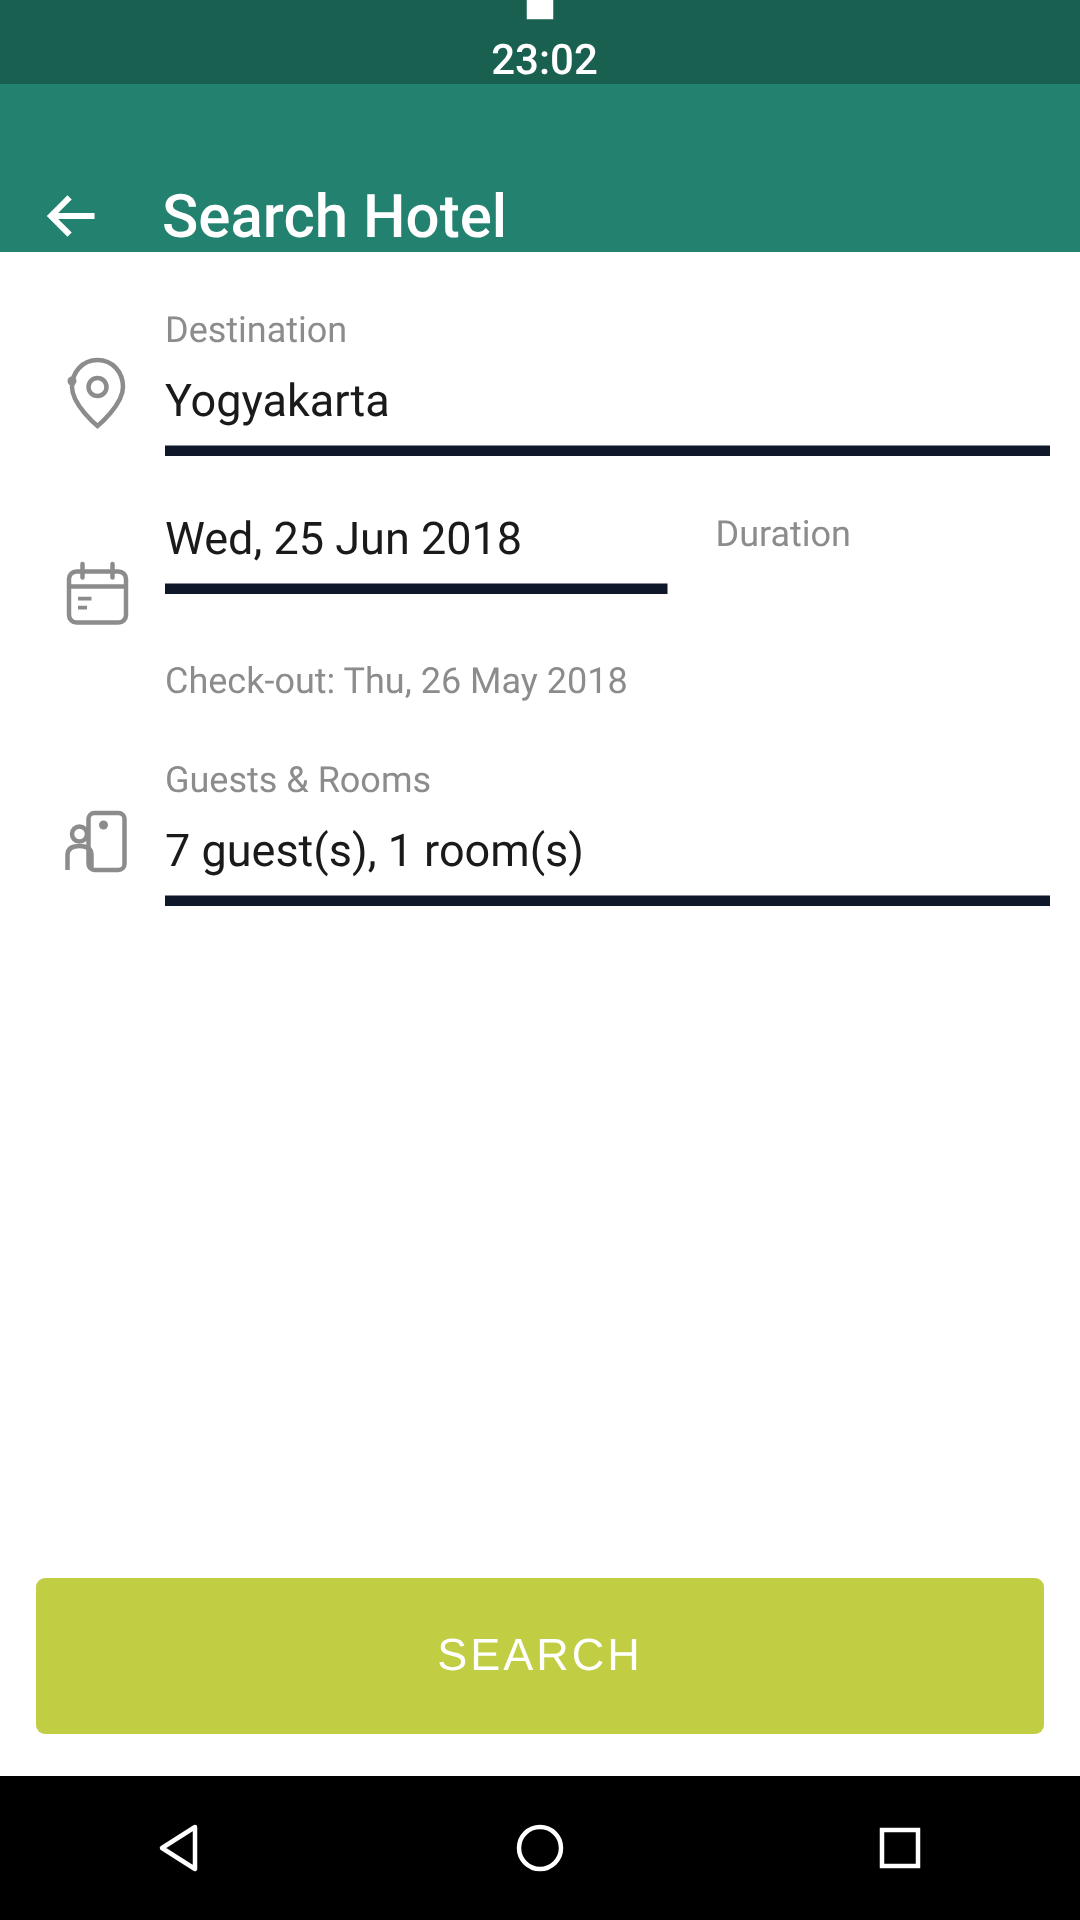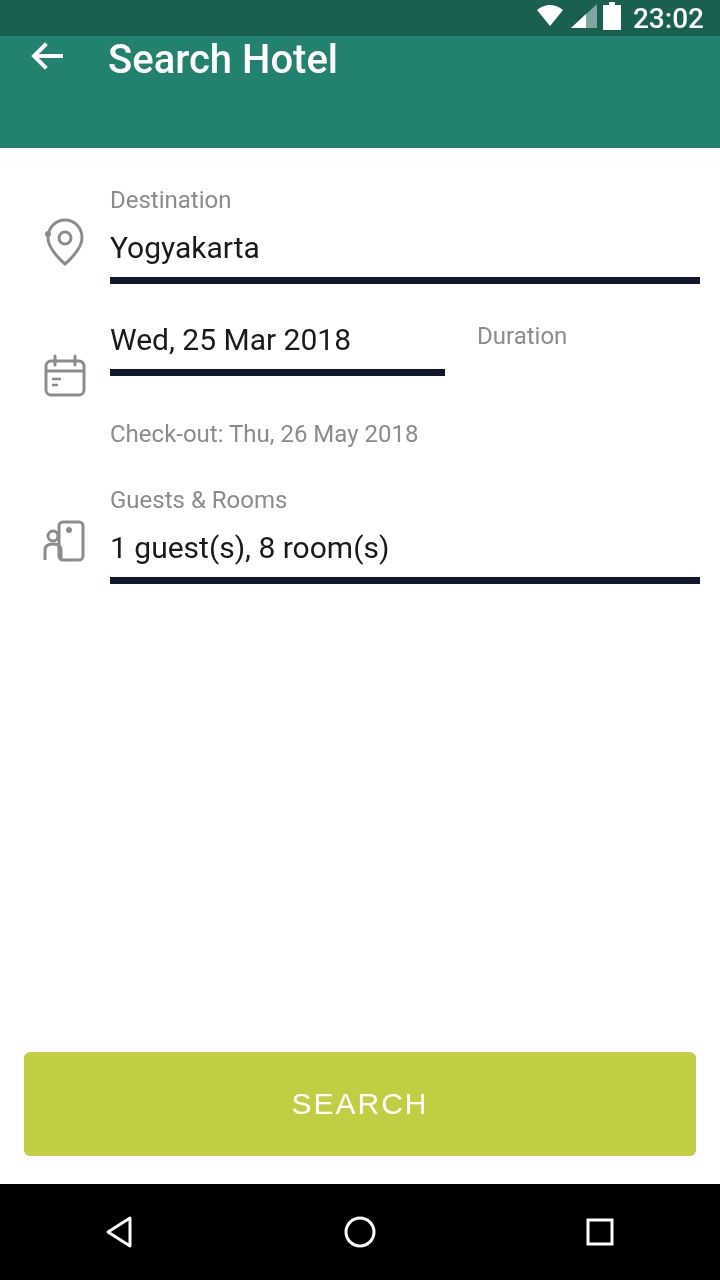--- a/index.html
+++ b/index.html
@@ -10,39 +10,40 @@
     body {
       width: 720px;
       height: 1280px;
       font-family: Roboto, -apple-system, BlinkMacSystemFont, "Segoe UI", Arial, sans-serif;
       background: #ffffff;
       display: flex;
       flex-direction: column;
       overflow: hidden;
     }
     .status-bar {
-      height: 36px;
+      height: 56px;
       background: #196051;
       display: flex;
       align-items: center;
       justify-content: flex-end;
       padding: 0 16px;
       color: #ffffff;
       gap: 6px;
+      flex-direction: column;
     }
     .status-time {
       font-size: 28px;
       font-weight: 500;
       margin-left: 6px;
     }
     .app-bar {
       height: 112px;
       background: #23826f;
       display: flex;
-      align-items: flex-start;
+      align-items: flex-end;
       padding: 0 28px;
       gap: 40px;
     }
     .app-title {
       color: #ffffff;
       font-size: 40px;
       font-weight: 500;
     }
     .content {
       flex: 1;
@@ -192,21 +193,21 @@
           <line x1="5" y1="19" x2="43" y2="19" stroke="#8c8c8c" stroke-width="3"></line>
           <line x1="14" y1="4" x2="14" y2="13" stroke="#8c8c8c" stroke-width="3" stroke-linecap="round"></line>
           <line x1="34" y1="4" x2="34" y2="13" stroke="#8c8c8c" stroke-width="3" stroke-linecap="round"></line>
           <line x1="11" y1="27" x2="20" y2="27" stroke="#8c8c8c" stroke-width="2.5"></line>
           <line x1="11" y1="33" x2="17" y2="33" stroke="#8c8c8c" stroke-width="2.5"></line>
         </svg>
       </span>
     </div>
     <div class="fields-col">
       <div class="field field-checkin">
-        <span class="field-value">Wed, 25 Mar 2018</span>
+        <span class="field-value">Wed, 25 Jun 2018</span>
       </div>
       <div class="field field-duration">
         <span class="field-label">Duration</span>
       </div>
     </div>
   </div>
 
   <div class="checkout-note">Check-out: Thu, 26 May 2018</div>
 
   <div class="form-row">
@@ -216,21 +217,21 @@
           <rect x="18" y="6" width="24" height="38" rx="4" ry="4" fill="none" stroke="#8c8c8c" stroke-width="3"></rect>
           <circle cx="12" cy="20" r="5" fill="none" stroke="#8c8c8c" stroke-width="3"></circle>
           <path d="M4 44 L4 34 Q4 28 12 28 Q20 28 20 34 L20 44" fill="none" stroke="#8c8c8c" stroke-width="3"></path>
           <circle cx="28" cy="14" r="3" fill="#8c8c8c"></circle>
         </svg>
       </span>
     </div>
     <div class="fields-col">
       <div class="field field-full">
         <span class="field-label">Guests &amp; Rooms</span>
-        <span class="field-value">1 guest(s), 8 room(s)</span>
+        <span class="field-value">7 guest(s), 1 room(s)</span>
       </div>
     </div>
   </div>
 
   <div class="spacer"></div>
 
   <button class="search-button">
     <span>SEARCH</span>
   </button>
 </div>

